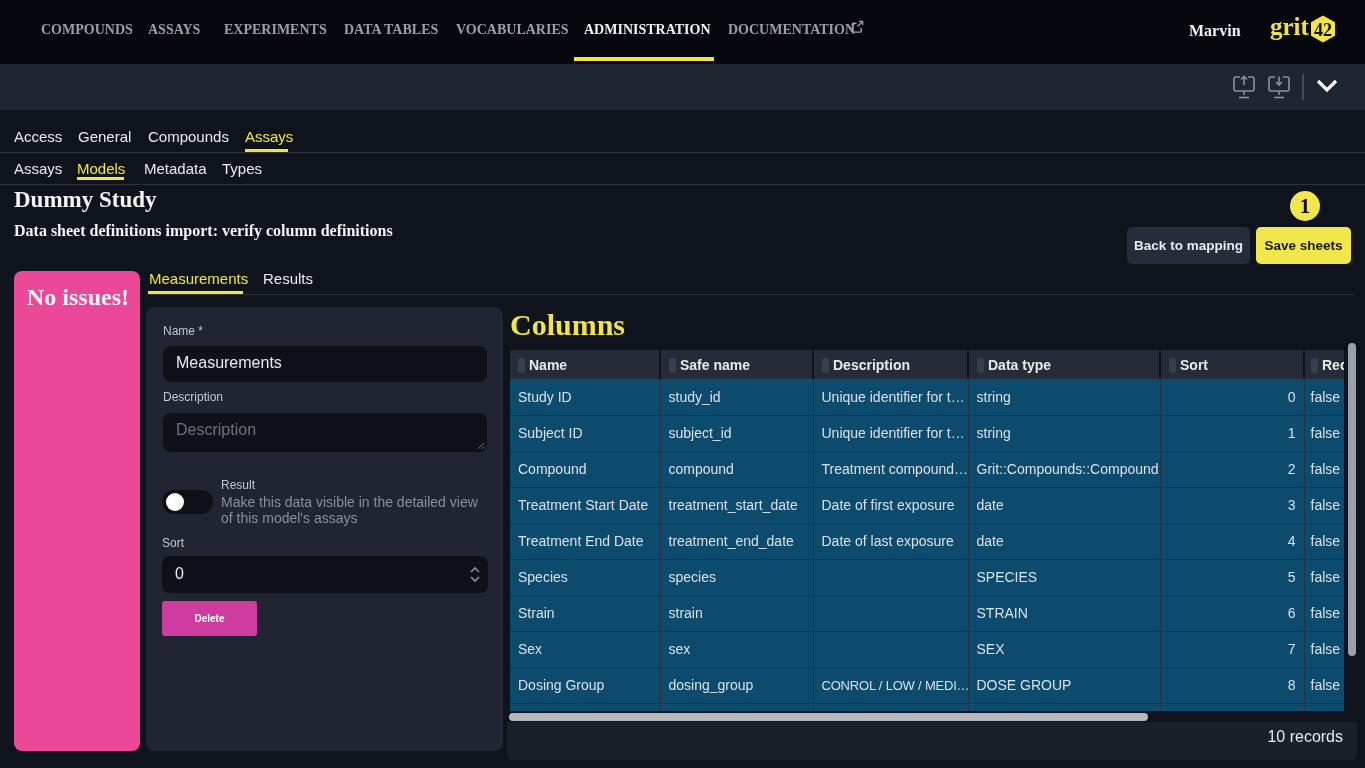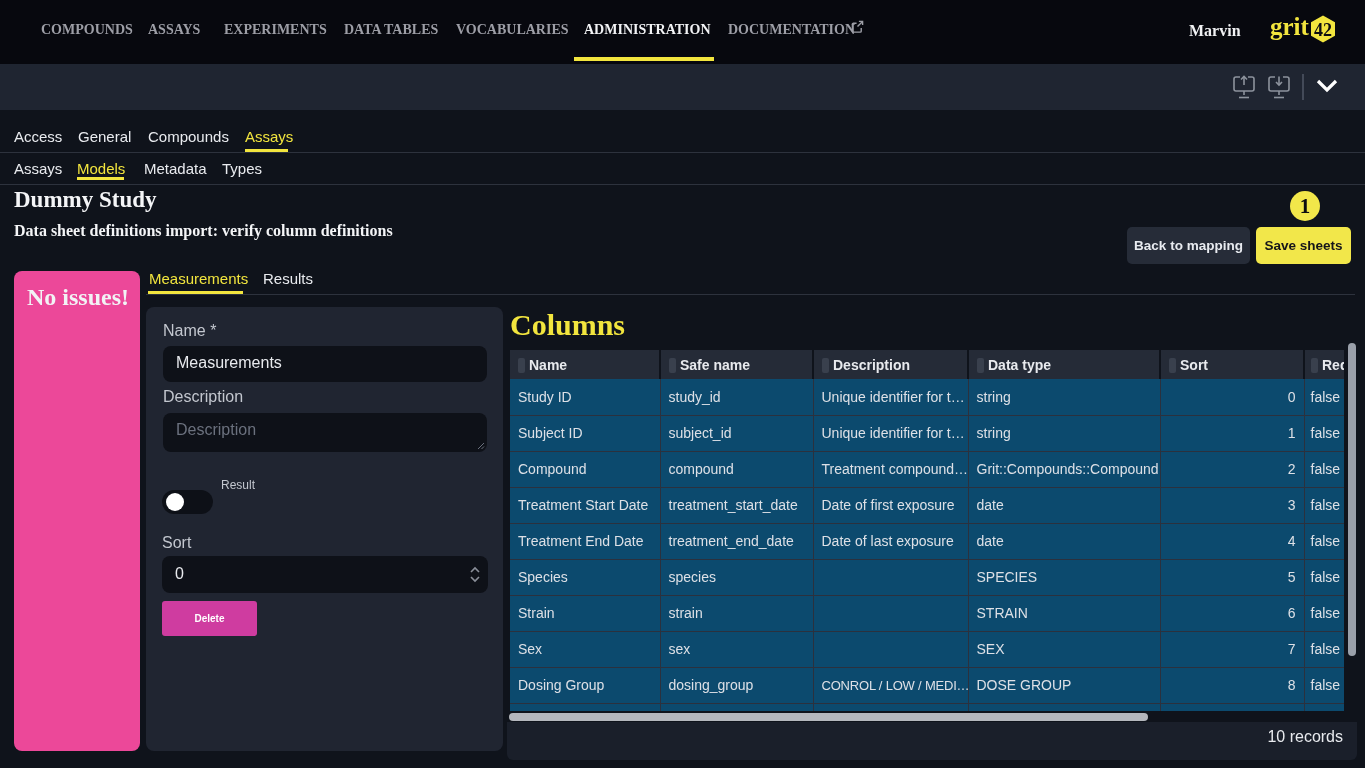--- a/index.html
+++ b/index.html
@@ -43,21 +43,21 @@
            background:#f2e74a; color:#0c0c10; font-family:"Liberation Serif", serif; font-weight:bold;
            font-size:21px; display:flex; align-items:center; justify-content:center; }
 
   
   #noissues { position:absolute; left:14px; top:271px; width:126px; height:480px; border-radius:8px; background:#ec4899; }
   #noissues .t { position:absolute; left:13px; top:14px; font-family:"Liberation Serif", serif;
                  font-weight:bold; font-size:24px; line-height:24px; color:#f2f3f5; }
 
   
   #formcard { position:absolute; left:146px; top:307px; width:357px; height:444px; border-radius:8px; background:#202531; }
-  .flabel { position:absolute; font-size:16px; line-height:16px; color:#c3c7cf; }
+  .flabel { position:absolute; font-size:12px; line-height:16px; color:#c3c7cf; }
   .finput { position:absolute; background:#0e1118; border-radius:8px; }
   .finput .txt { position:absolute; left:13px; top:9px; font-size:16px; line-height:16px; color:#e8eaee; }
 
   
   #toggle { position:absolute; left:162px; top:490px; width:51px; height:24px; border-radius:12px; background:#0d1017; }
   #toggle .knob { position:absolute; left:4px; top:3px; width:18px; height:18px; border-radius:50%; background:#ffffff; }
 
   #delete { position:absolute; left:162px; top:601px; width:95px; height:35px; border-radius:3px;
             background:#cf3ca0; color:#fff; font-weight:bold; font-size:10px;
             display:flex; align-items:center; justify-content:center; }
@@ -169,20 +169,24 @@
   <div class="finput" style="left:163px;top:413px;width:324px;height:39px;">
     <span class="txt" style="color:#6b717e;">Description</span>
     <svg class="abs" style="right:2px;bottom:2px;" width="8" height="8" viewBox="0 0 8 8" stroke="#6b717e" stroke-width="1">
         <path d="M7 1 L1 7 M7 4.5 L4.5 7"></path>
       </svg>
   </div>
   <div id="toggle">
       <div class="knob"></div>
     </div>
   <span class="flabel" style="left:221px;top:479px;font-size:12px;line-height:12px;">Result</span>
+  <div class="abs" style="left:221px;top:494px;font-size:14px;line-height:16px;color:#8a8f99;white-space:nowrap;">
+    <div>Make this data visible in the detailed view</div>
+    <div>of this model's assays</div>
+  </div>
   <span class="flabel" style="left:162px;top:535px;">Sort</span>
   <div class="finput" style="left:162px;top:556px;width:326px;height:37px;">
     <span class="txt" style="top:10px;">0</span>
     <svg class="abs" style="right:6px;top:10px;" width="14" height="17" viewBox="0 0 14 17" fill="none" stroke="#8a8f99" stroke-width="1.6">
       <path d="M3 6 L7 2 L11 6"></path>
         <path d="M3 11 L7 15 L11 11"></path>
     </svg>
   </div>
   <div id="delete">Delete</div>
 

